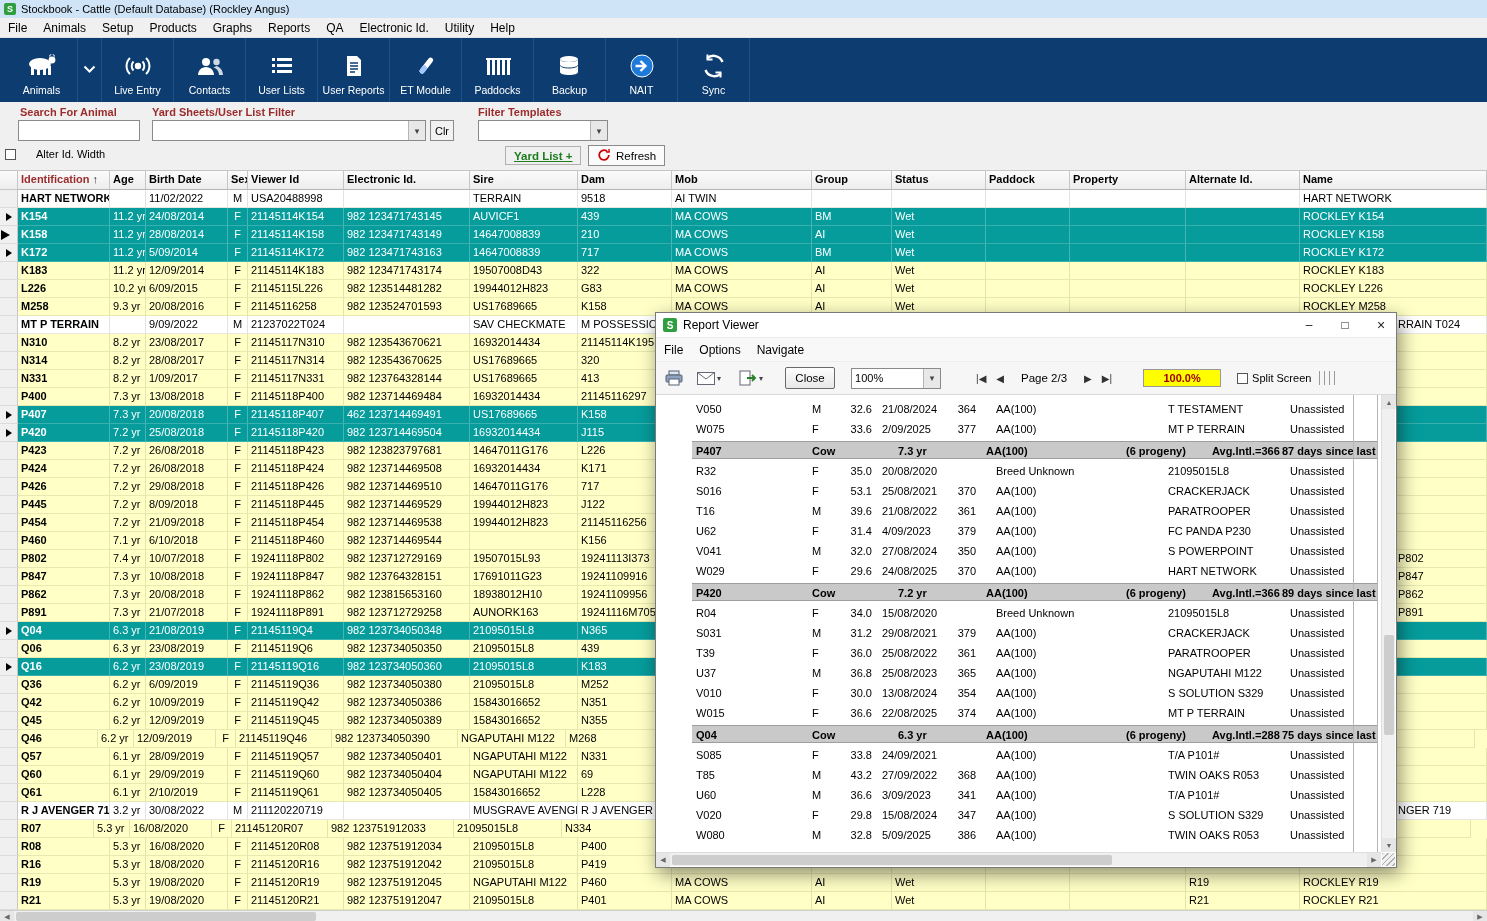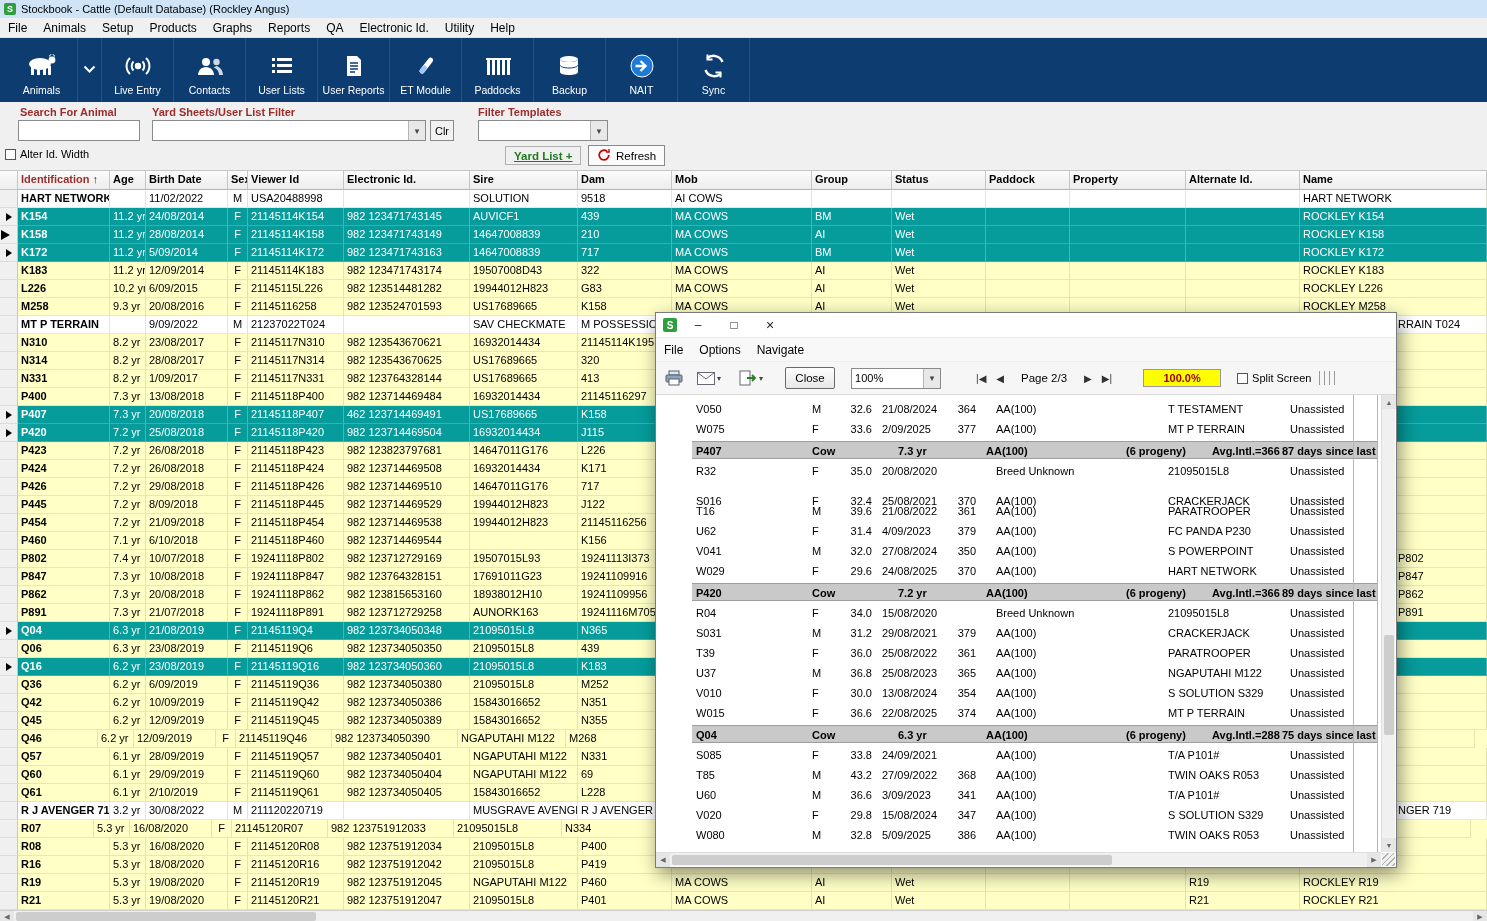--- a/index.html
+++ b/index.html
@@ -26,21 +26,21 @@
 
 
 .filterband{position:absolute;left:0;top:102px;width:100%;height:68px;background:#f0f0f0}
 .flabel{position:absolute;font-size:11px;font-weight:bold;color:#9c2b2b;white-space:nowrap}
 .ftext{position:absolute;height:21px;border:1px solid #8a8a8a;background:#fff;font:inherit;padding:0 3px}
 .combo{position:absolute;height:21px;border:1px solid #8a8a8a;background:#fff;display:flex;align-items:center}
 .combo-val{flex:1;padding:0 3px;overflow:hidden}
 .combo-btn{width:17px;height:100%;background:#e8e8e8;border-left:1px solid #b5b5b5;display:flex;
   align-items:center;justify-content:center;font-size:9px;color:#444}
 .fbtn{position:absolute;height:21px;border:1px solid #8a8a8a;background:#f2f2f2;font-size:11px}
-.fcheck{position:absolute;display:flex;align-items:center;gap:4px;font-size:11px}
+.fcheck{position:absolute;display:flex;align-items:center;gap:20px;font-size:11px}
 .cb{width:11px;height:11px;border:1px solid #555;background:#fff;display:inline-block}
 .yardlist{position:absolute;height:19px;padding:0 8px;border:1px solid #b0b0b0;background:#f0f0f0;
   color:#1d7d1d;font-weight:bold;text-decoration:underline;font-size:11.5px}
 .refreshbtn{position:absolute;height:21px;padding:0 8px;border:1px solid #8a8a8a;background:#fbfbfb;
   display:flex;align-items:center;gap:5px;font-size:11.5px}
 
 
 .grid{position:absolute;left:0;top:170px;width:1487px;bottom:0;background:#fff}
 .grid-header{display:flex;height:20px}
 .gh-gutter{width:18px;background:linear-gradient(#fbfbfb,#ededed);border:1px solid #c6c6c6;border-left:none}
@@ -313,23 +313,23 @@
       </div>
     <div id="grid-body">
         <div class="grow m">
           <div class="gutter"></div>
           <div class="cell c0" style="width:92px">HART NETWORK</div>
           <div class="cell c1" style="width:36px"></div>
           <div class="cell c2" style="width:82px">11/02/2022</div>
           <div class="cell c3" style="width:20px">M</div>
           <div class="cell c4" style="width:96px">USA20488998</div>
           <div class="cell c5" style="width:126px"></div>
-          <div class="cell c6" style="width:108px">SOLUTION</div>
+          <div class="cell c6" style="width:108px">TERRAIN</div>
           <div class="cell c7" style="width:94px">9518</div>
-          <div class="cell c8" style="width:140px">AI COWS</div>
+          <div class="cell c8" style="width:140px">AI TWIN</div>
           <div class="cell c9" style="width:80px"></div>
           <div class="cell c10" style="width:94px"></div>
           <div class="cell c11" style="width:84px"></div>
           <div class="cell c12" style="width:116px"></div>
           <div class="cell c13" style="width:114px"></div>
           <div class="cell c14" style="width:187px">HART NETWORK</div>
         </div>
         <div class="grow sel">
           <div class="gutter">
             <span class="mk"></span>
@@ -1050,20 +1050,21 @@
     <div class="hscroll">
       <div class="hs-arrow" style="left:0">◀</div>
       <div class="hs-thumb"></div>
       <div class="hs-arrow" style="right:0">▶</div>
     </div>
   </div>
 
   <div class="rv">
     <div class="rv-titlebar">
       <span class="app-icon" style="width:14px;height:14px;font-size:10px">S</span>
+      <span class="rv-title">Report Viewer</span>
       <span class="rv-ctl">–</span>
       <span class="rv-ctl">□</span>
       <span class="rv-ctl" style="font-size:14px">×</span>
     </div>
     <div class="rv-menubar" id="rv-menubar">
         <span class="menu-item">File</span>
         <span class="menu-item">Options</span>
         <span class="menu-item">Navigate</span>
       </div>
     <div class="rv-toolbar">
@@ -1138,24 +1139,24 @@
         <div class="rv-row" style="top:66px">
       <span class="rr-id">R32</span>
           <span class="rr-sex">F</span>
           <span class="rr-wt">35.0</span>
           <span class="rr-date">20/08/2020</span>
           <span class="rr-int"></span>
           <span class="rr-breed">Breed Unknown</span>
           <span class="rr-sire">21095015L8</span>
           <span class="rr-ease">Unassisted</span>
         </div>
-        <div class="rv-row" style="top:96px">
+        <div class="rv-row" style="top:86px">
       <span class="rr-id">S016</span>
           <span class="rr-sex">F</span>
-          <span class="rr-wt">32.4</span>
+          <span class="rr-wt">53.1</span>
           <span class="rr-date">25/08/2021</span>
           <span class="rr-int">370</span>
           <span class="rr-breed">AA(100)</span>
           <span class="rr-sire">CRACKERJACK</span>
           <span class="rr-ease">Unassisted</span>
         </div>
         <div class="rv-row" style="top:106px">
       <span class="rr-id">T16</span>
           <span class="rr-sex">M</span>
           <span class="rr-wt">39.6</span>

